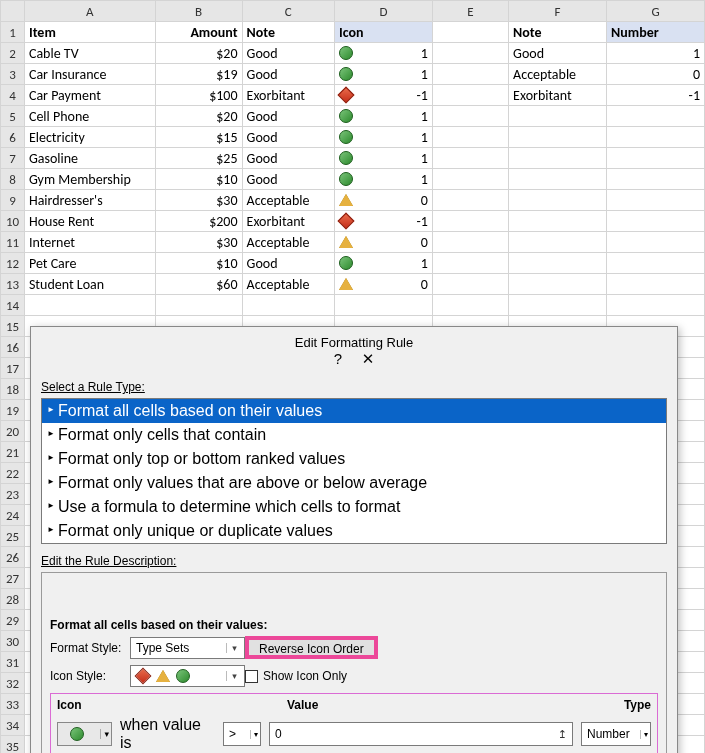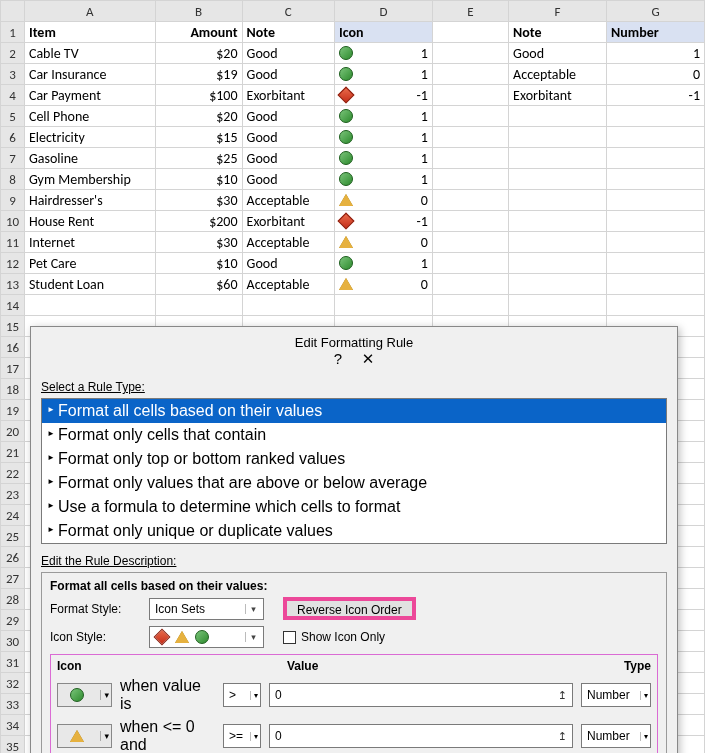--- a/index.html
+++ b/index.html
@@ -96,22 +96,22 @@
     font-size: 8px;
     top: 6px;
   }
   .rulelist .sel { background: #0a64c8; color: #fff; }
   .descbox {
     margin: 0 10px 5px;
     border: 1px solid #9a9a9a;
     padding: 6px 8px 2px;
     background: #f0f0f0;
   }
-  .descbox .bold { font-weight: bold; margin-bottom: 4px; }
-  .row { display: flex; align-items: center; gap: 19px; margin-bottom: 6px; }
+  .descbox .bold { font-weight: bold; margin-bottom: 4px; margin-top: 39px; }
+  .row { display: flex; align-items: center; gap: 0; margin-bottom: 6px; }
   .row .lbl { width: 80px; }
   .combo {
     display:inline-flex; align-items:center; justify-content:space-between;
     background: #fff; border: 1px solid #7a7a7a;
     height: 22px; padding: 0 2px 0 5px; font-size:12px;
   }
   .combo .arrow { width:16px; text-align:center; border-left:1px solid #bbb; font-size:9px; color:#444;}
   .btn {
     background: #e1e1e1; border:4px solid #ec4899; padding: 2px 10px;
     height:23px; font-size:12px;
@@ -593,21 +593,21 @@
       <div class="item">Format only values that are above or below average</div>
       <div class="item">Use a formula to determine which cells to format</div>
       <div class="item">Format only unique or duplicate values</div>
     </div>
   <div class="section-lbl">Edit the Rule Description:</div>
   <div class="descbox">
     <div class="bold">Format all cells based on their values:</div>
     <div class="row">
       <span class="lbl">Format Style:</span>
       <span class="combo" style="width:115px;">
-        <span>Icon Sets</span>
+        <span>Type Sets</span>
           <span class="arrow">▾</span>
       </span>
       <button class="btn">Reverse Icon Order</button>
     </div>
     <div class="row">
       <span class="lbl">Icon Style:</span>
       <span class="combo" style="width:115px;">
         <span class="iconset">
           <span class="ic ic-diam"></span>
           <span class="ic-tri"></span>

